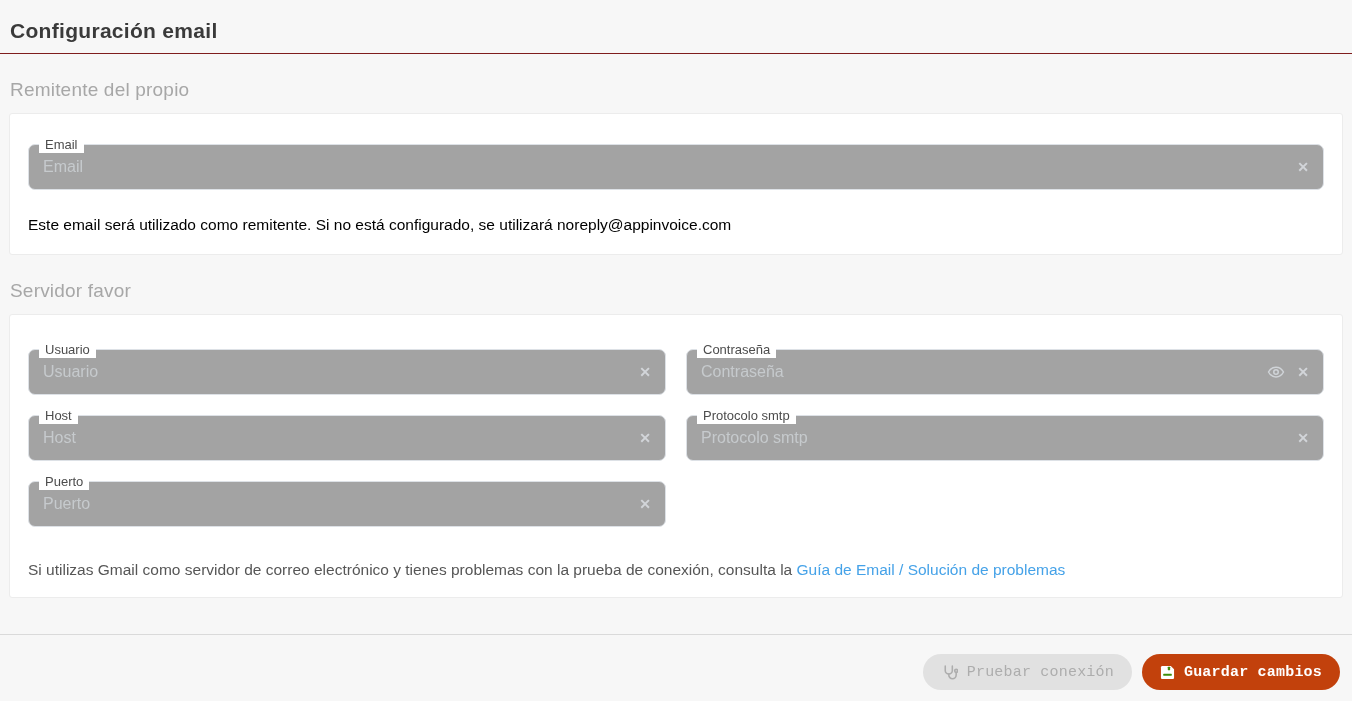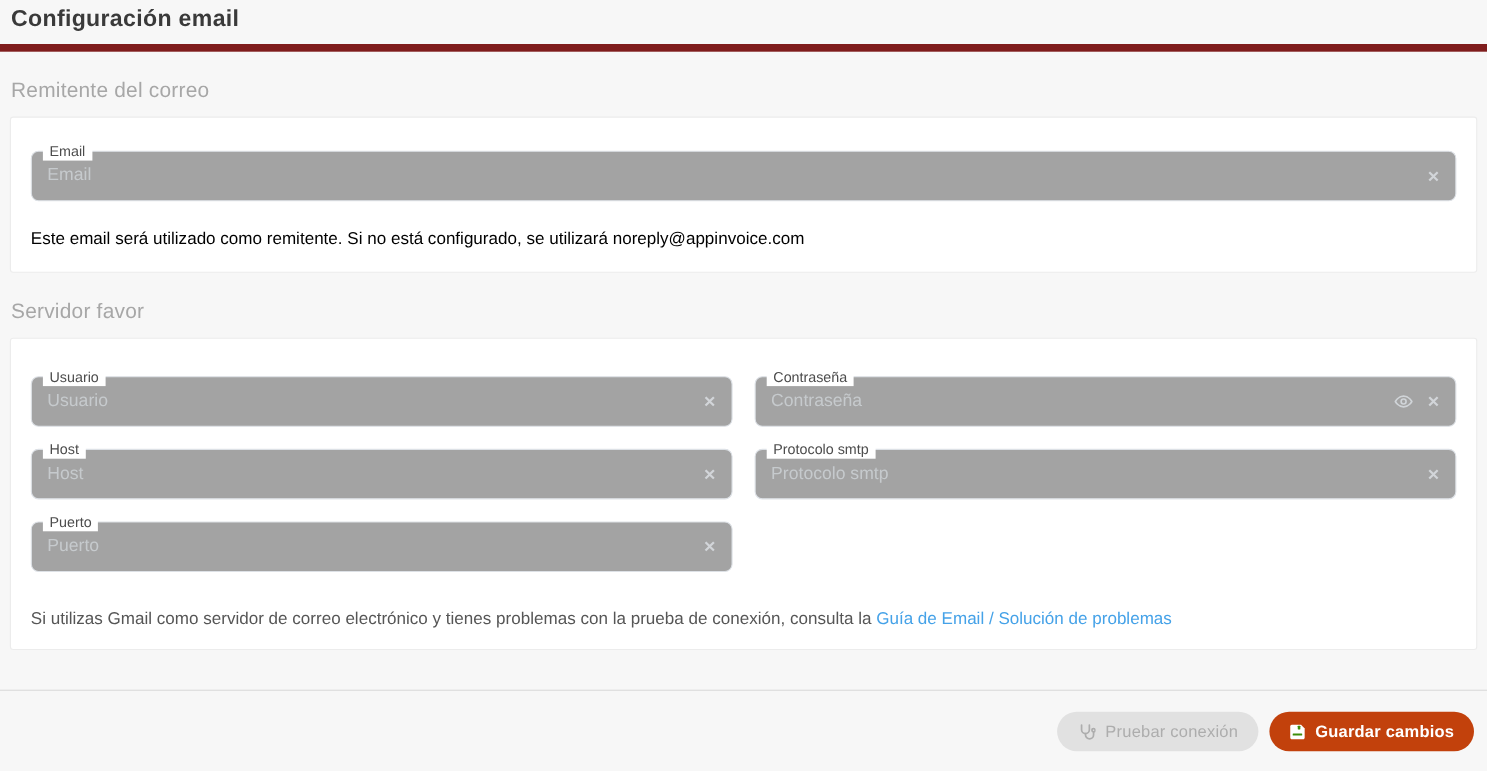--- a/index.html
+++ b/index.html
@@ -6,21 +6,21 @@
   html,body { margin:0; padding:0; }
   body {
     width:1352px; height:701px;
     background:#f7f7f7;
     font-family:"Liberation Sans", sans-serif;
     color:#3d3d3d;
     overflow:hidden;
   }
 
   
-  .page-header { padding:6px 10px 10px; border-bottom:7px solid #7f1d1d; }
+  .page-header { padding:19px 10px 10px; border-bottom:1px solid #7f1d1d; }
   .page-title { margin:0; font-size:21px; font-weight:600; color:#3a3a3a; letter-spacing:.3px; }
 
   
   .section-heading { font-size:19px; font-weight:500; color:#a7a7a7; margin:25px 10px 12px; letter-spacing:.2px; }
 
   
   .card { background:#fff; border:1px solid #ececec; border-radius:3px; margin:0 9px; }
   .card-sender { padding:30px 18px 20px; }
   .card-server { padding:20px 18px 18px; }
 
@@ -65,34 +65,34 @@
   .gmail-note { margin-top:34px; font-size:15.5px; color:#565656; }
   .gmail-note a { color:#45a2e8; text-decoration:none; cursor:pointer; }
   .link-sep { color:#45a2e8; }
 
   
   .footer-divider { border:none; border-top:1px solid #dadada; margin:36px 0 0; }
   .footer-actions { display:flex; justify-content:flex-end; align-items:center; gap:10px; padding:19px 12px 0; }
   .btn {
     height:36px; border:none; border-radius:18px; padding:0 18px;
     display:inline-flex; align-items:center; gap:9px;
-    font-family:Liberation Sans, sans-serif; font-size:15px; letter-spacing:.2px; cursor:pointer;
+    font-family:Liberation Mono, monospace; font-size:15px; letter-spacing:.2px; cursor:pointer;
   }
   .btn-test { background:#e1e1e1; color:#adadad; cursor:default; }
   .btn-save { background:#c2410c; color:#ffffff; font-weight:700;text-align:right; }
   .btn svg { flex:0 0 auto; }
 </style>
 </head>
 <body>
 
 <header class="page-header">
   <h1 class="page-title">Configuración email</h1>
 </header>
 
-<h2 class="section-heading">Remitente del correo</h2>
+<h2 class="section-heading">Remitente del propio</h2>
 
 <section class="card card-sender">
   <div class="field">
     <label class="float-label">Email</label>
     <input type="text" placeholder="Email" style="">
     <span class="icon-zone">
       <span class="clear-icon"></span>
     </span>
   </div>
   <div class="help-text">Este email será utilizado como remitente. Si no está configurado, se utilizará noreply@appinvoice.com</div>

